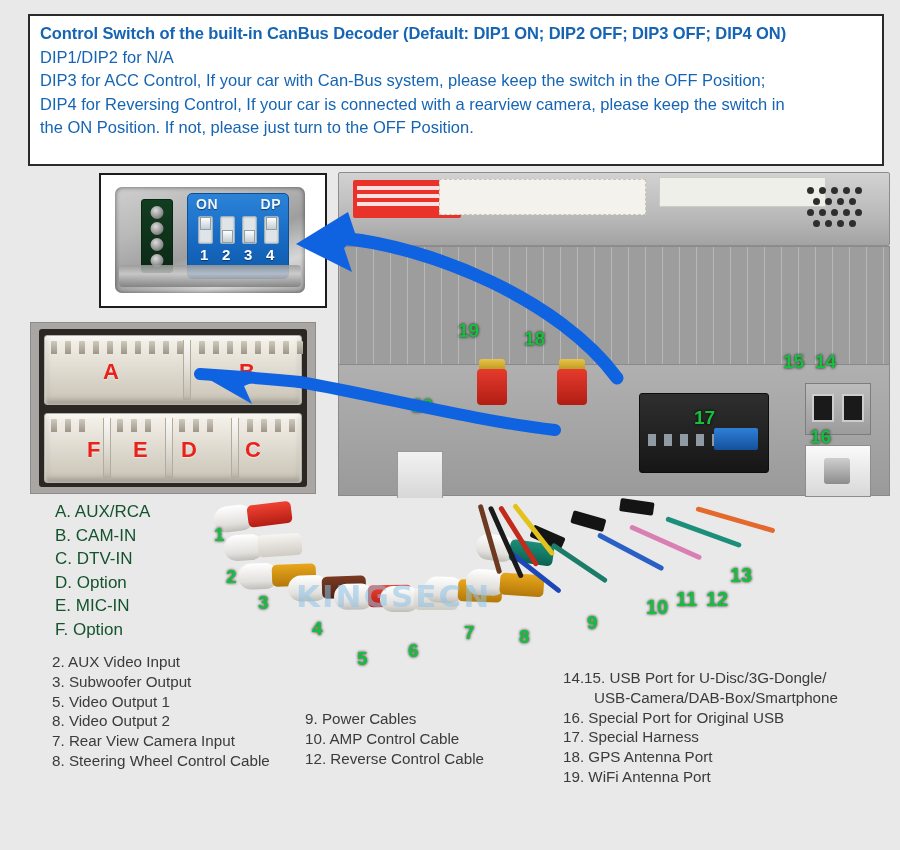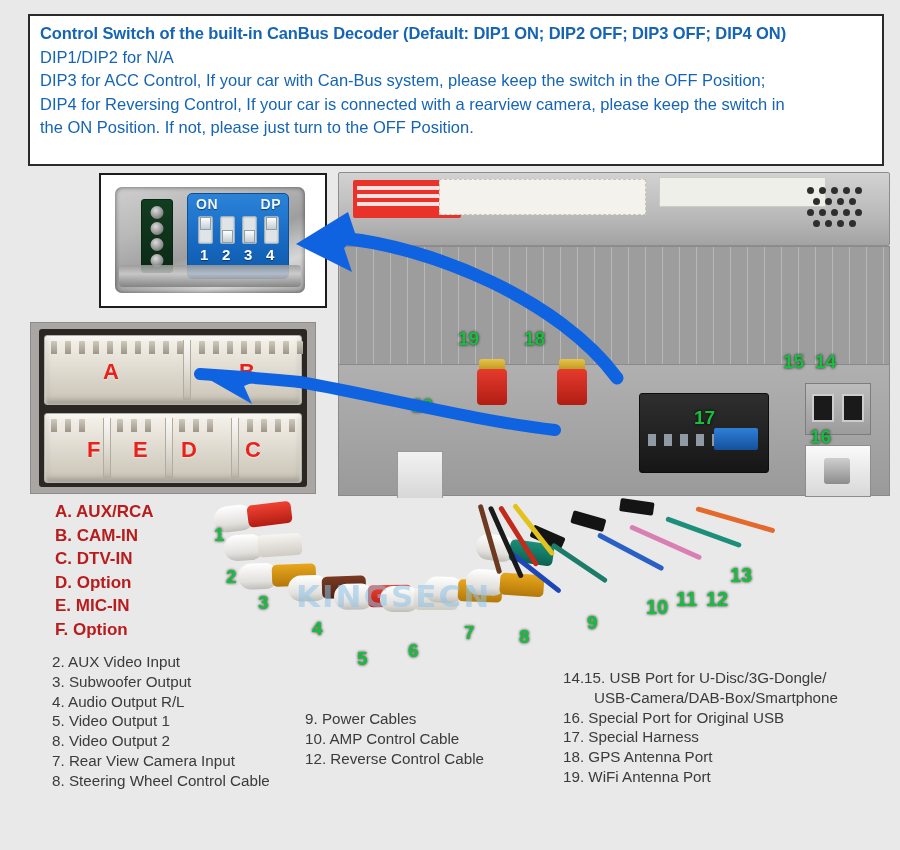--- a/index.html
+++ b/index.html
@@ -234,21 +234,21 @@
     z-index:25;
   }
   .cnum.sm{font-size:20px;}
 
   
   .arrows{position:absolute;left:0;top:0;width:900px;height:850px;z-index:35;pointer-events:none;}
 
   
   .letter-legend{position:absolute;left:55px;top:500px;z-index:20;}
   .letter-legend div{
-    color:#b91c1c;font-size:17px;line-height:23.5px;font-weight:700;
+    color:#14532d;font-size:17px;line-height:23.5px;font-weight:400;
   }
   .list-col{position:absolute;z-index:20;}
   .list-col div{
     color:#3b3b3b;font-size:15.2px;line-height:19.8px;white-space:nowrap;
   }
   .list-col div.indent{padding-left:31px;}
   #list-1{left:52px;top:652px;}
   #list-2{left:305px;top:709px;}
   #list-3{left:563px;top:668px;}
 
@@ -319,21 +319,21 @@
       <div class="usb-plate">
         <div class="usb-port" style="left:6px"></div>
         <div class="usb-port" style="right:6px"></div>
       </div>
       <div class="origusb-plate">
           <i></i>
         </div>
     </div>
   </div>
 
-  <div class="cnum" style="left:458px;top:328px">19</div>
+  <div class="cnum" style="left:458px;top:320px">19</div>
   <div class="cnum" style="left:524px;top:328px">18</div>
   <div class="cnum" style="left:412px;top:395px">20</div>
   <div class="cnum" style="left:783px;top:351px">15</div>
   <div class="cnum" style="left:815px;top:351px">14</div>
   <div class="cnum" style="left:694px;top:407px">17</div>
   <div class="cnum" style="left:810px;top:426px">16</div>
 
   <div class="cables">
     <div class="rca-plug" style="left:34px;top:28px;transform:rotate(-7deg)">
       <div class="tip"></div>
@@ -502,21 +502,20 @@
     <div>B. CAM-IN</div>
     <div>C. DTV-IN</div>
     <div>D. Option</div>
     <div>E. MIC-IN</div>
     <div>F. Option</div>
   </div>
 
   <div class="list-col" id="list-1">
     <div>2. AUX Video Input</div>
     <div>3. Subwoofer Output</div>
-    <div>4. Audio Output R/L</div>
     <div>5. Video Output 1</div>
     <div>8. Video Output 2</div>
     <div>7. Rear View Camera Input</div>
     <div>8. Steering Wheel Control Cable</div>
   </div>
 
   <div class="list-col" id="list-2">
     <div>9. Power Cables</div>
     <div>10. AMP Control Cable</div>
     <div>12. Reverse Control Cable</div>

